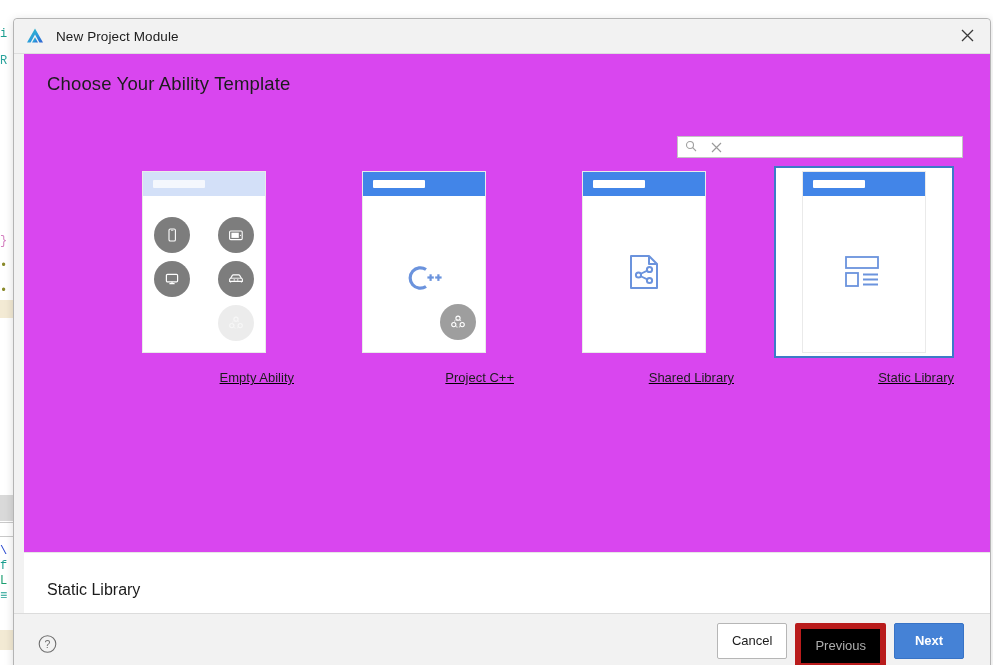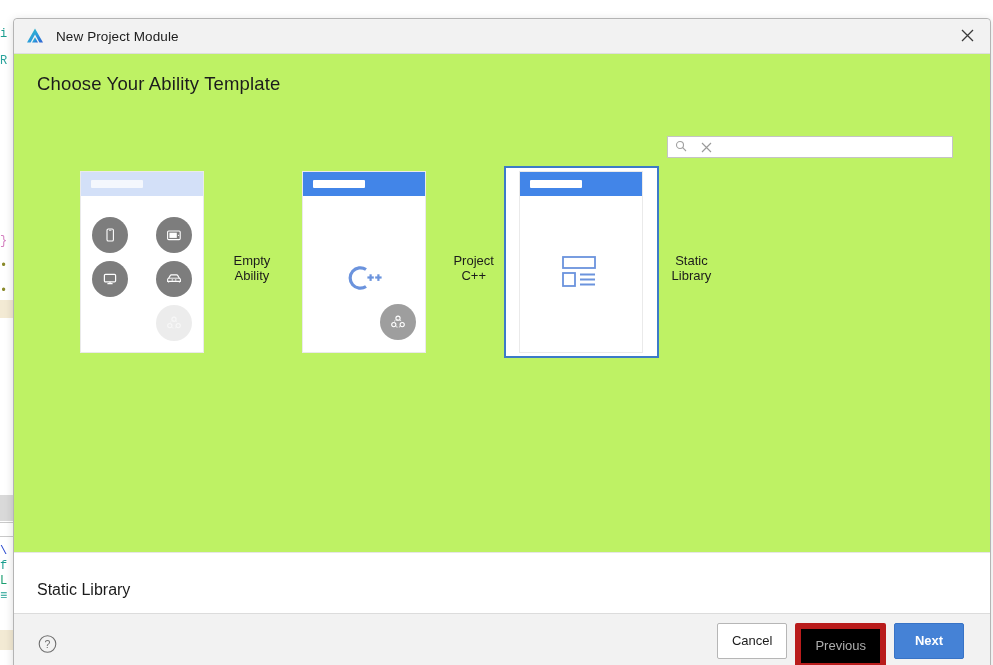--- a/index.html
+++ b/index.html
@@ -103,23 +103,24 @@
     right: 0; top: 0;
     width: 45px; height: 33px;
     display: flex; align-items: center; justify-content: center;
     cursor: default;
   }
   .close-btn svg { display: block; }
 
   
   .dialog-body {
     flex: 1;
-    background: #bef264;
+    background: #d946ef;
     position: relative;
     overflow: hidden;
+    margin-left: 10px;
   }
 
   .page-title {
     position: absolute;
     left: 23px;
     top: 19px;
     font-size: 18.5px;
     color: #1c1c1c;
     letter-spacing: 0.15px;
   }
@@ -159,22 +160,23 @@
   .cards {
     position: absolute;
     left: 50px;
     top: 112px;
     width: 890px;
     display: flex;
   }
   .card-slot {
     width: 220px;
     display: flex;
-    flex-direction: row;
-    align-items: center;
+    flex-direction: column;
+    align-items: flex-end;
+    text-decoration: underline;
   }
   .card-outer {
     width: 180px;
     height: 192px;
     display: flex;
     align-items: center;
     justify-content: center;
     box-sizing: border-box;
     border: 2px solid transparent;
     background: transparent;
@@ -493,20 +495,42 @@
                   <path d="M6.1 9.4 A5.6 5.6 0 0 1 13.9 9.4" stroke="#fff" stroke-width="1" fill="none" stroke-dasharray="1.6 1.3"></path>
                   <path d="M8 14.6 A4 4 0 0 0 12 14.6" stroke="#fff" stroke-width="1" fill="none" stroke-dasharray="1.6 1.3"></path>
                 </svg>
               </div>
             </div>
           </div>
         </div>
         <div class="card-caption">Project C++</div>
       </div>
 
+      <div class="card-slot">
+        <div class="card-outer">
+          <div class="card">
+            <div class="card-head">
+              <div class="card-pill"></div>
+            </div>
+            <div class="card-body">
+              <span class="center-icon">
+                <svg width="34" height="36" viewBox="0 0 34 36">
+                  <path d="M4 2 L22 2 L30 10 L30 34 L4 34 Z" stroke="#6b93dd" stroke-width="2" fill="none" stroke-linejoin="round"></path>
+                  <path d="M22 2 L22 10 L30 10" stroke="#6b93dd" stroke-width="2" fill="none" stroke-linejoin="round"></path>
+                  <circle cx="22.5" cy="15.5" r="2.6" stroke="#6b93dd" stroke-width="2" fill="none"></circle>
+                  <circle cx="11.5" cy="21" r="2.6" stroke="#6b93dd" stroke-width="2" fill="none"></circle>
+                  <circle cx="22.5" cy="26.5" r="2.6" stroke="#6b93dd" stroke-width="2" fill="none"></circle>
+                  <path d="M13.8 19.8 L20.3 16.6 M13.8 22.2 L20.3 25.4" stroke="#6b93dd" stroke-width="1.8"></path>
+                </svg>
+              </span>
+            </div>
+          </div>
+        </div>
+        <div class="card-caption">Shared Library</div>
+      </div>
 
       <div class="card-slot">
         <div class="card-outer selected">
           <div class="card">
             <div class="card-head">
               <div class="card-pill"></div>
             </div>
             <div class="card-body">
               <span class="center-icon">
                 <svg width="40" height="34" viewBox="0 0 40 34">

